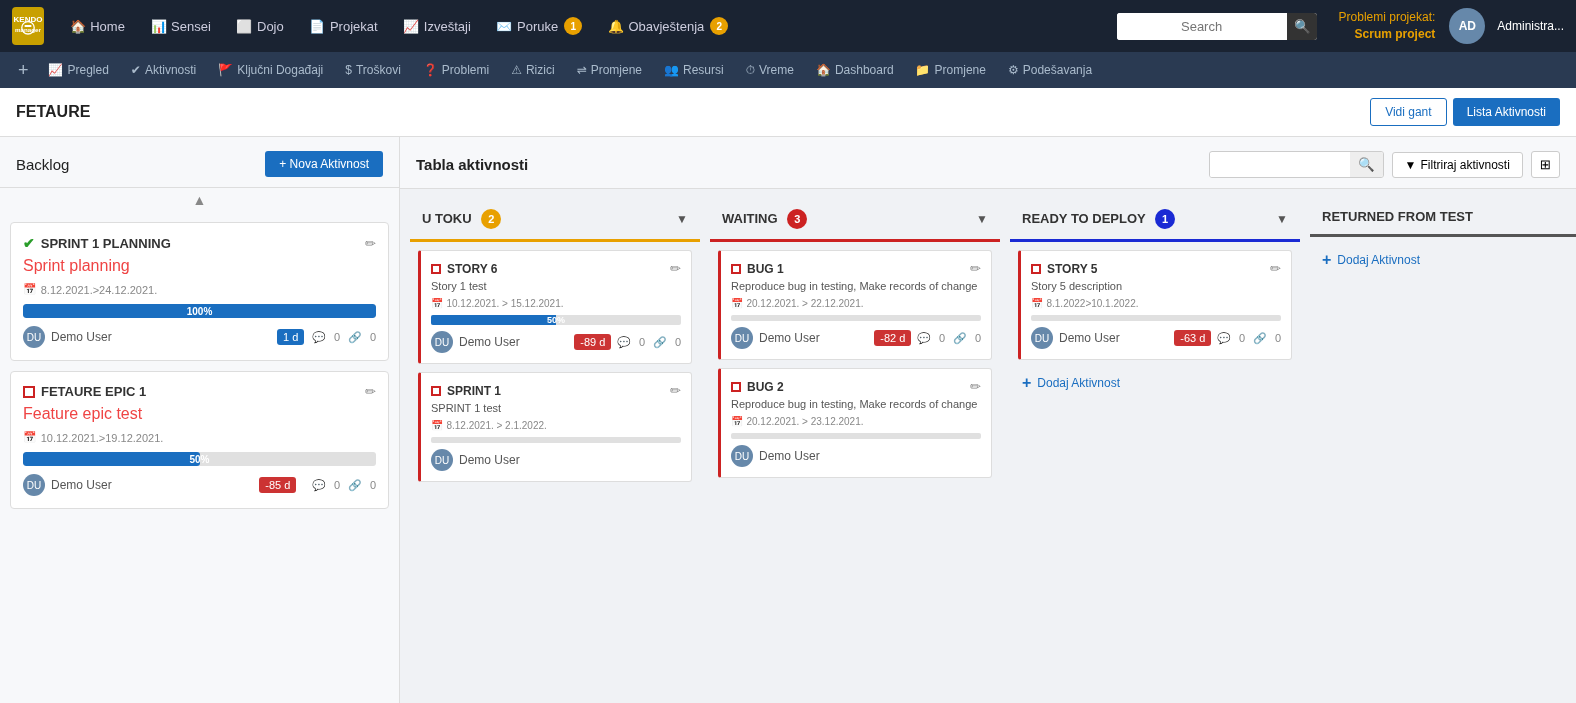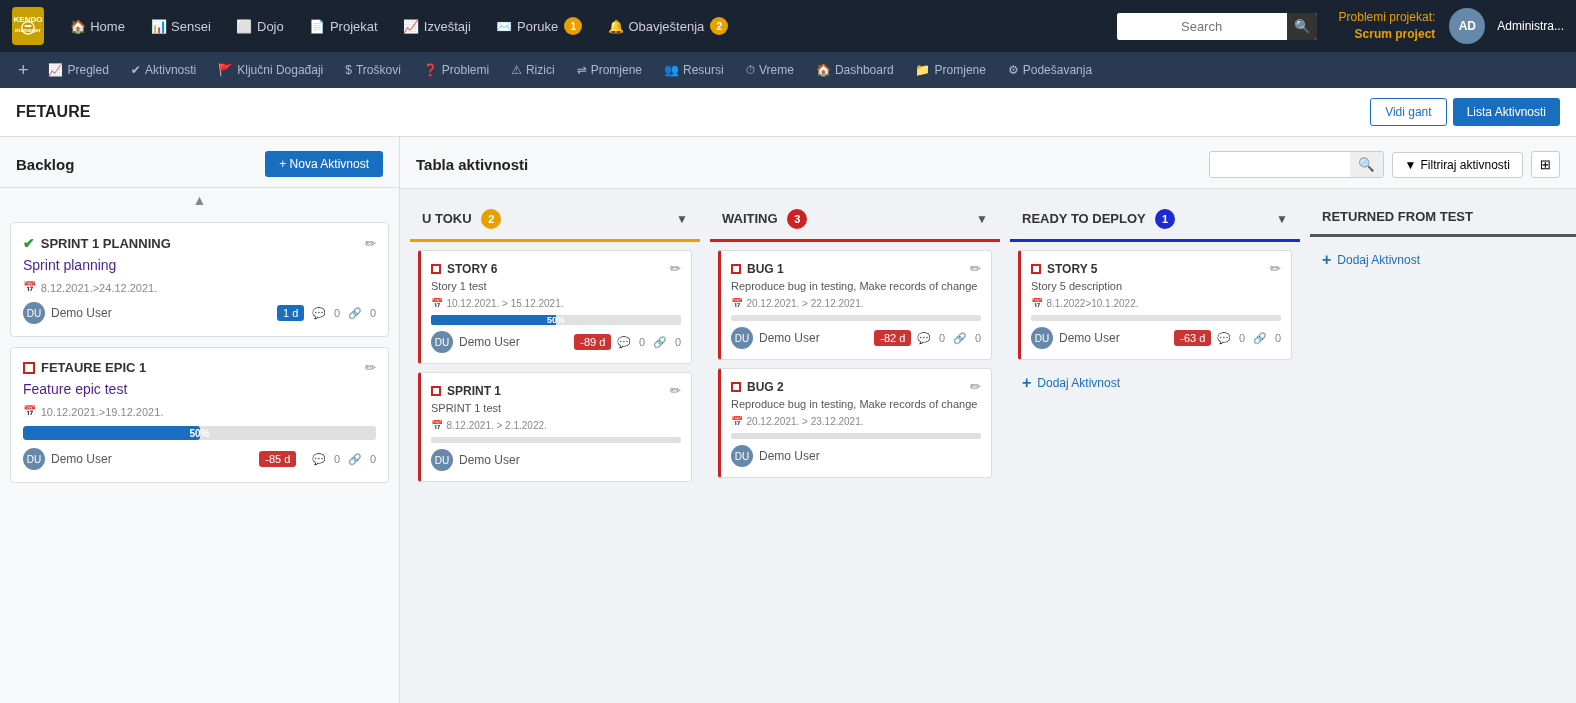--- a/index.html
+++ b/index.html
@@ -127,21 +127,21 @@
       overflow: hidden;
     }
     .backlog-header {
       display: flex;
       align-items: center;
       justify-content: space-between;
       padding: 14px 16px 10px;
       border-bottom: 1px solid #ddd;
       background: #f7f8fa;
     }
-    .backlog-title { font-size: 15px; font-weight: bold; color: #222; }
+    .backlog-title { font-size: 15px; font-weight: normal; color: #222; }
     .nova-btn {
       background: #1a6ec0;
       color: #fff;
       border: none;
       border-radius: 3px;
       padding: 6px 14px;
       font-size: 12px;
       cursor: pointer;
       display: flex; align-items: center; gap: 4px;
     }
@@ -166,21 +166,21 @@
     .card-title-row {
       display: flex; align-items: center; justify-content: space-between;
       margin-bottom: 6px;
     }
     .card-title {
       display: flex; align-items: center; gap: 6px;
       font-weight: bold; font-size: 13px;
     }
     .check-icon { color: #2a9d2a; font-size: 14px; }
     .edit-icon { color: #888; cursor: pointer; font-size: 13px; }
-    .card-desc { color: #4c1d95; font-size: 14px; margin-bottom: 8px; }
+    .card-desc { color: #ef4444; font-size: 16px; margin-bottom: 8px; }
     .card-dates { color: #888; font-size: 11px; margin-bottom: 8px; display: flex; align-items: center; gap: 4px; }
     .progress-bar-wrap {
       background: #e0e0e0;
       border-radius: 3px;
       height: 14px;
       margin-bottom: 8px;
       position: relative;
       overflow: hidden;
     }
     .progress-bar-fill {
@@ -489,20 +489,24 @@
             <span class="check-icon">✔</span>
             <span>SPRINT 1 PLANNING</span>
           </div>
           <span class="edit-icon">✏</span>
         </div>
         <div class="card-desc">Sprint planning</div>
         <div class="card-dates">
           <span>📅</span>
           <span>8.12.2021.&gt;24.12.2021.</span>
         </div>
+        <div class="progress-bar-wrap">
+          <div class="progress-bar-fill" style="width:100%"></div>
+          <div class="progress-text">100%</div>
+        </div>
         <div class="card-footer">
           <div class="user-row">
             <div class="mini-avatar">DU</div>
             <span>Demo User</span>
           </div>
           <div style="display:flex;align-items:center;gap:8px">
             <span class="day-badge">1 d</span>
             <div class="meta-icons">
               <span>💬</span>
               <span>0</span>

